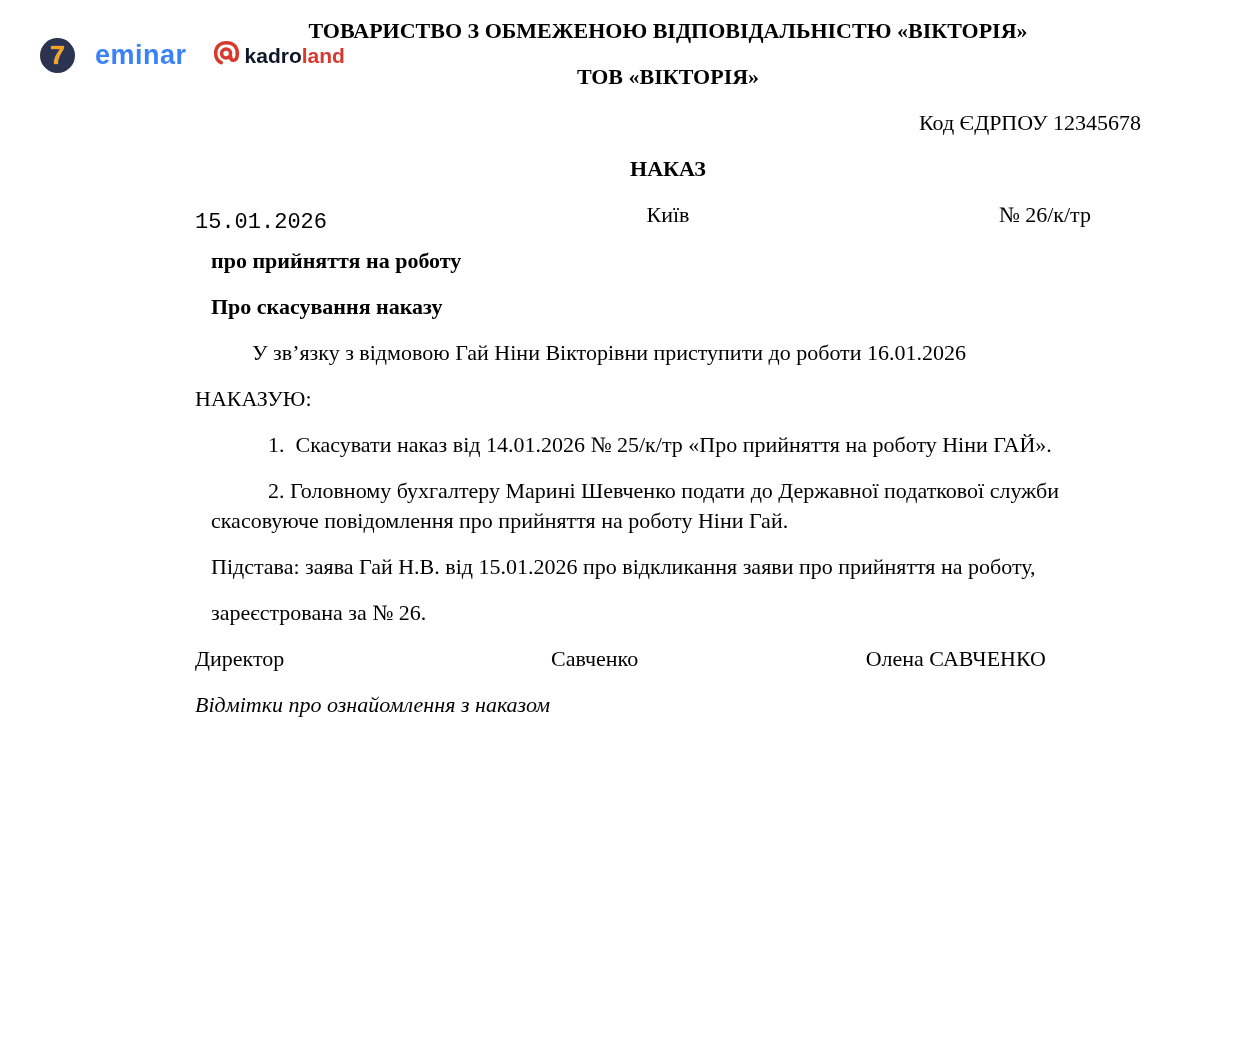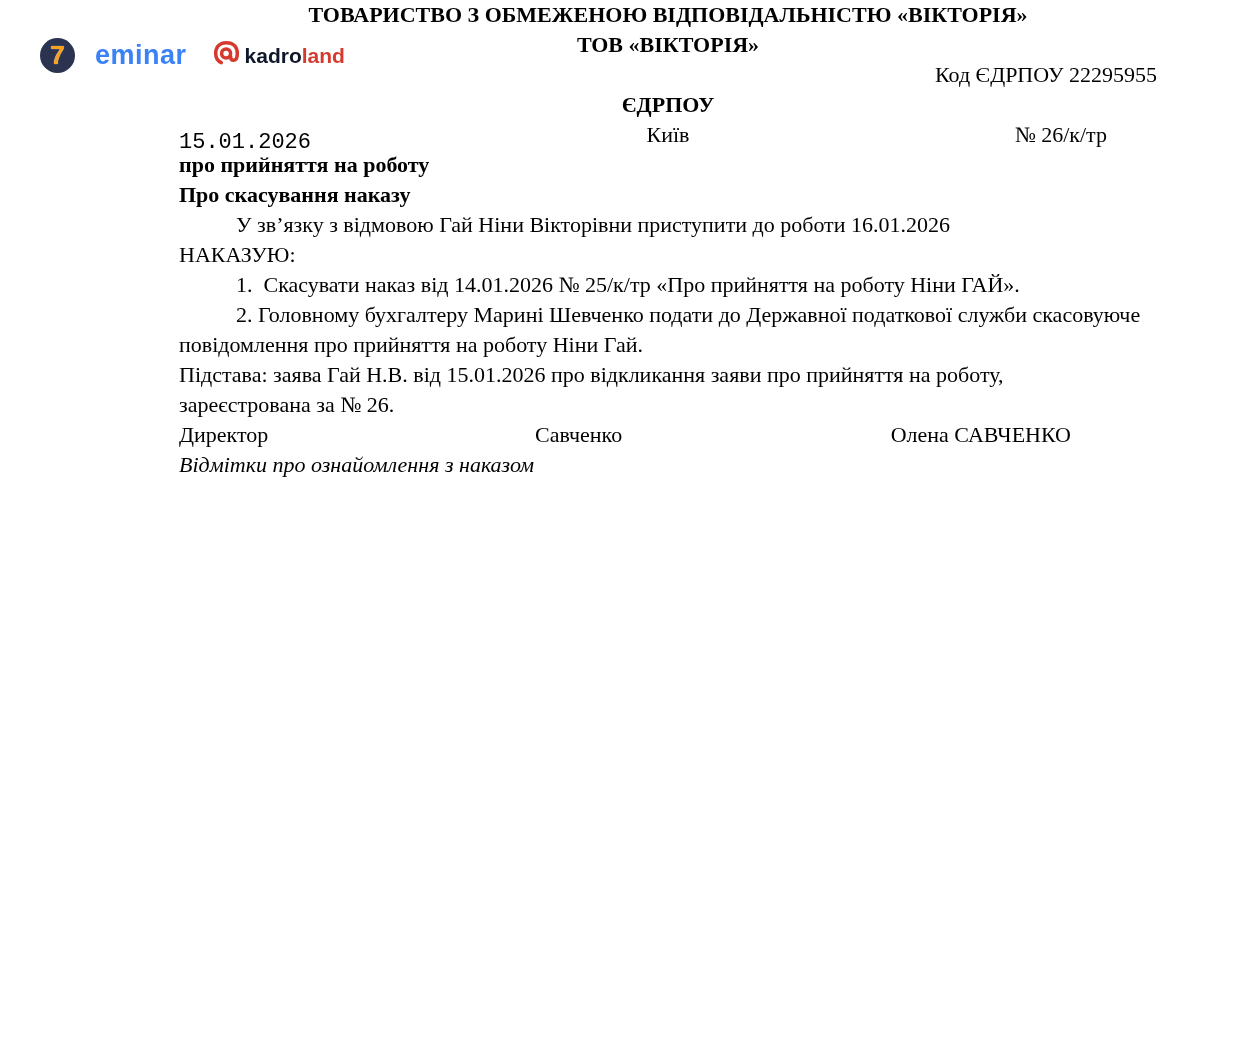--- a/index.html
+++ b/index.html
@@ -69,21 +69,21 @@
 
   
   .doc {
     position: absolute;
     top: 0;
     left: 179px;
     width: 978px;
     font-size: 22px;
     line-height: 30px;
   }
-  .doc div, .doc p { margin: 0; }
+  .doc div, .doc p { margin: 16px; }
   .center { text-align: center; }
   .right  { text-align: right; }
   .bold   { font-weight: bold; }
   .ws     { white-space: pre-wrap; }
 
   .title-block    { margin-top: 118px; }
   .edrpou-line    { margin-top: 32px; }
   .date-row       { margin-top: 57px; position: relative; height: 30px; }
   .date-left      { position: absolute; left: 0; top: 8px; white-space: nowrap; font-family: Liberation Mono, monospace; }
   .date-center    { position: absolute; left: 50%; transform: translateX(-50%); top: 0; white-space: nowrap; }
@@ -91,21 +91,21 @@
   .subject-block  { margin-top: 55px; }
   .preamble       { margin-top: 26px; text-indent: 57px; }
   .order-word     { margin-top: 26px; }
   .items-block    { margin-top: 32px; }
   .items-block p  { text-indent: 57px; }
   .basis-block    { margin-top: 52px; }
   .basis-cont     { margin-left: 108px; }
   .sig-row        { margin-top: 55px; position: relative; height: 30px; }
   .sig-position   { position: absolute; left: 0; top: 0; white-space: nowrap; }
   .sig-signature  { position: absolute; left: 356px; top: 0; white-space: nowrap; }
-  .sig-name       { position: absolute; right: 86px; top: 0; white-space: nowrap; }
+  .sig-name       { position: absolute; right: 95px; top: 0; white-space: nowrap; }
   .acknowledgment { margin-top: 55px; font-style: italic; }
 </style>
 </head>
 <body>
 
 <div class="page">
 
   <div class="logos">
     <div class="logo-7eminar">
       <span class="seven-circle">7</span>
@@ -122,23 +122,23 @@
     </div>
   </div>
 
   <div class="doc">
 
     <div class="title-block center bold">
       <div>ТОВАРИСТВО З ОБМЕЖЕНОЮ ВІДПОВІДАЛЬНІСТЮ «ВІКТОРІЯ»</div>
       <div>ТОВ «ВІКТОРІЯ»</div>
     </div>
 
-    <div class="edrpou-line right">Код ЄДРПОУ 22295955</div>
+    <div class="edrpou-line right">Код ЄДРПОУ 12345678</div>
 
-    <div class="center bold">ЄДРПОУ</div>
+    <div class="center bold">НАКАЗ</div>
 
     <div class="date-row">
       <span class="date-left">15.01.2026</span>
       <span class="date-center">Київ</span>
       <span class="date-right">№ 26/к/тр</span>
     </div>
 
     <div class="subject-block bold">
       <div>про прийняття на роботу</div>
       <div>Про скасування наказу</div>

